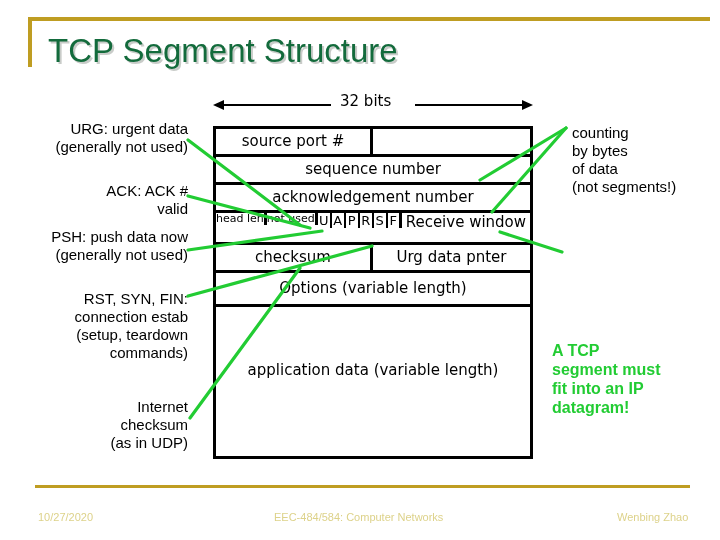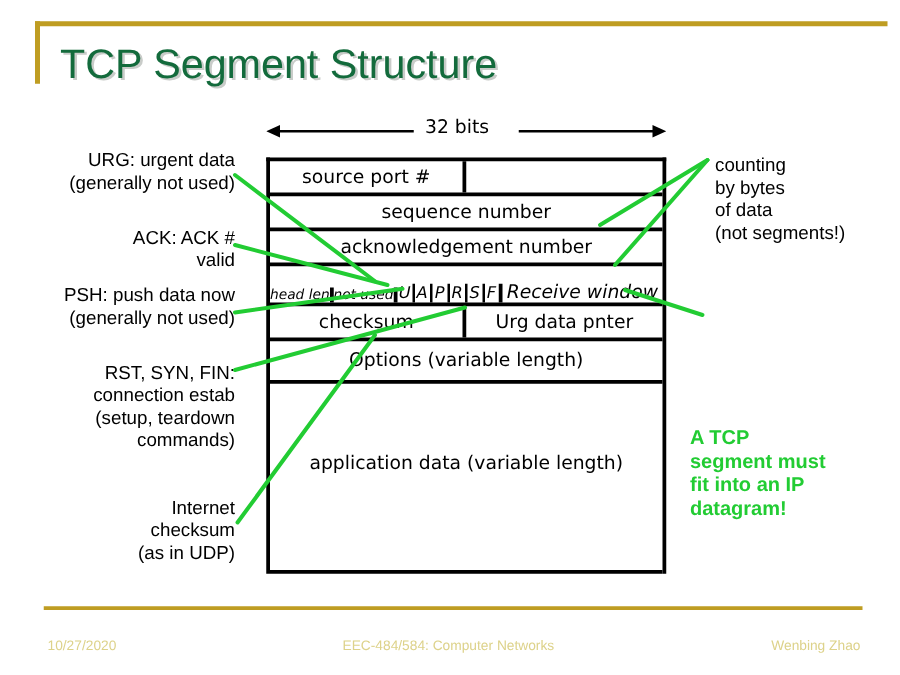--- a/index.html
+++ b/index.html
@@ -101,21 +101,21 @@
     font-size: 15px;
     color: #000;
     padding: 3px 0 4px 0;
     box-sizing: border-box;
     font-family: "DejaVu Sans", sans-serif;
     white-space: nowrap;
   }
   .cell.half { flex: 0 0 50%; }
   .cell.div-right { border-right: 3px solid #000; }
 
-  .flags-row { height: 32px; align-items: flex-end; font-style: italic; }
+  .flags-row { height: 32px; align-items: flex-start; }
   .flags-row .cell { padding: 0; display: flex; align-items: center; justify-content: center; }
   .mini {
     font-size: 11px;
     line-height: 12px;
     text-align: center;
     font-family: "DejaVu Sans", sans-serif;
   }
   .c-headlen { flex: 0 0 45px; border-right: 3px solid #000; }
   .c-notused { flex: 0 0 47px; border-right: 3px solid #000; }
   .bit {

